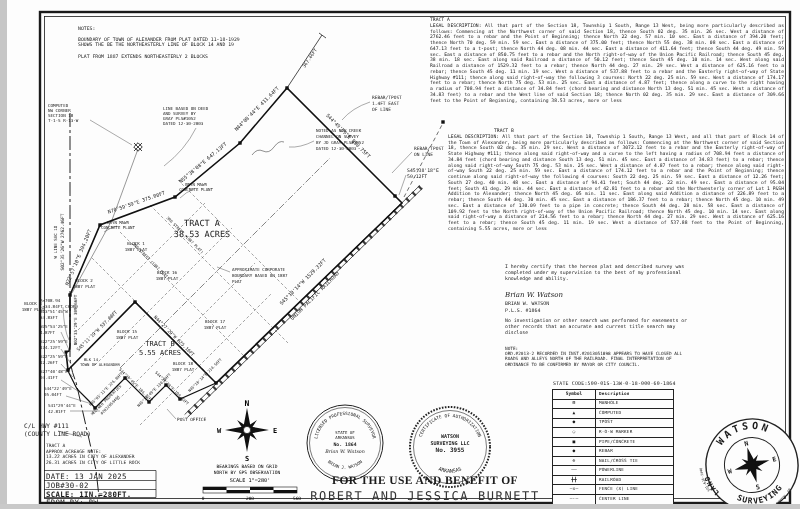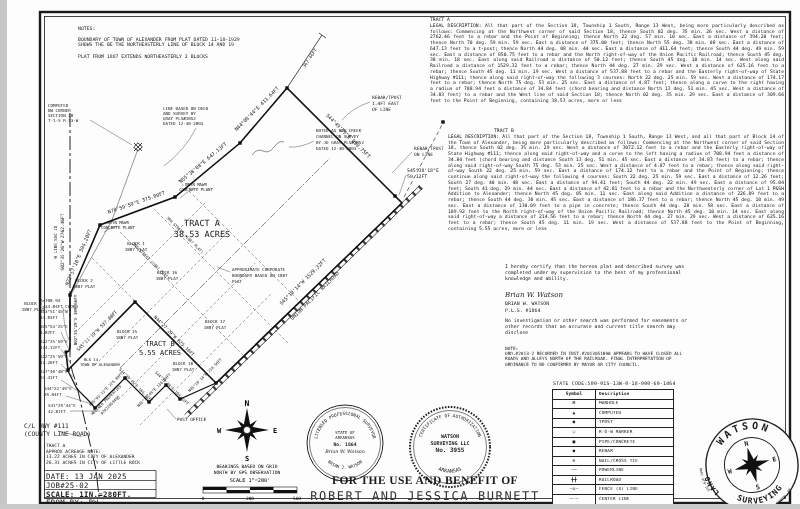--- a/index.html
+++ b/index.html
@@ -369,21 +369,21 @@
         <div class="sym">———</div>
         <div class="dsc">PROPERTY LINE</div>
       </div>
   </div>
 
   <div class="abs" style="left:46px;top:444px;font-size:4.6px;line-height:5.6px;white-space:pre-line;">TRACT A
 APPROX ACREAGE NOTE:
 13.22 ACRES IN CITY OF ALEXANDER
 26.31 ACRES IN CITY OF LITTLE ROCK</div>
   <div class="abs tb-row" style="left:46px;top:471.5px;">DATE: 13 JAN 2025</div>
-  <div class="abs tb-row" style="left:46px;top:481px;">JOB#25-02</div>
+  <div class="abs tb-row" style="left:46px;top:481px;">JOB#30-02</div>
   <div class="abs tb-row" style="left:46px;top:490px;font-weight:bold;">SCALE: 1IN.=280FT.</div>
   <div class="abs tb-row" style="left:46px;top:498px;">FROM BY: BW</div>
 
   <div class="abs benefit1" style="left:310px;top:475px;width:230px;text-align:center;">FOR THE USE AND BENEFIT OF</div>
   <div class="abs benefit2" style="left:310px;top:489px;width:230px;text-align:center;">ROBERT AND JESSICA BURNETT</div>
 
   <div class="edge-l"></div>
   <div class="edge-b"></div>
 </div>
 

